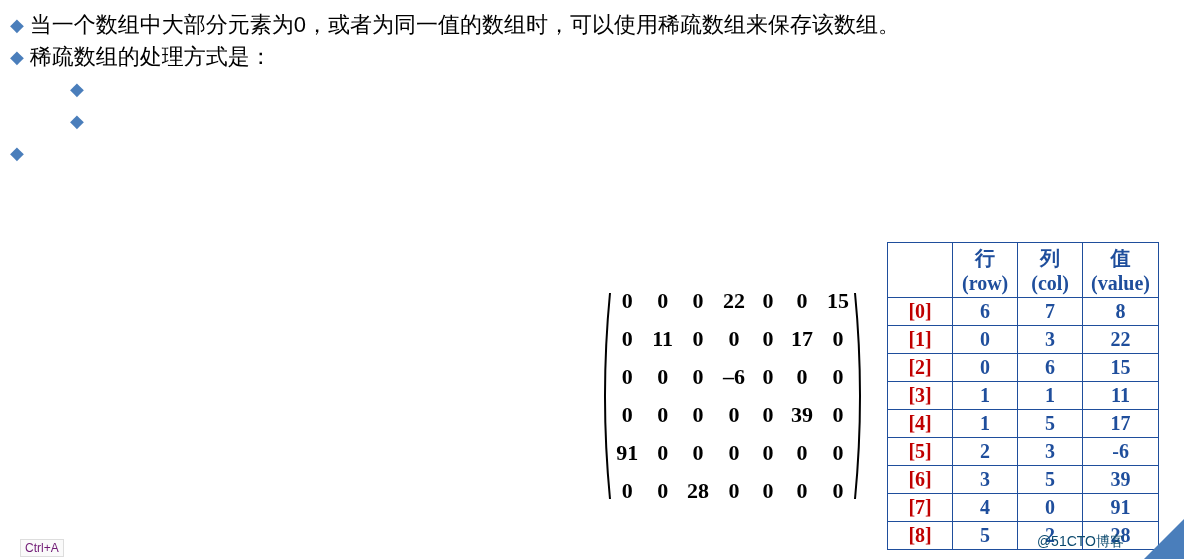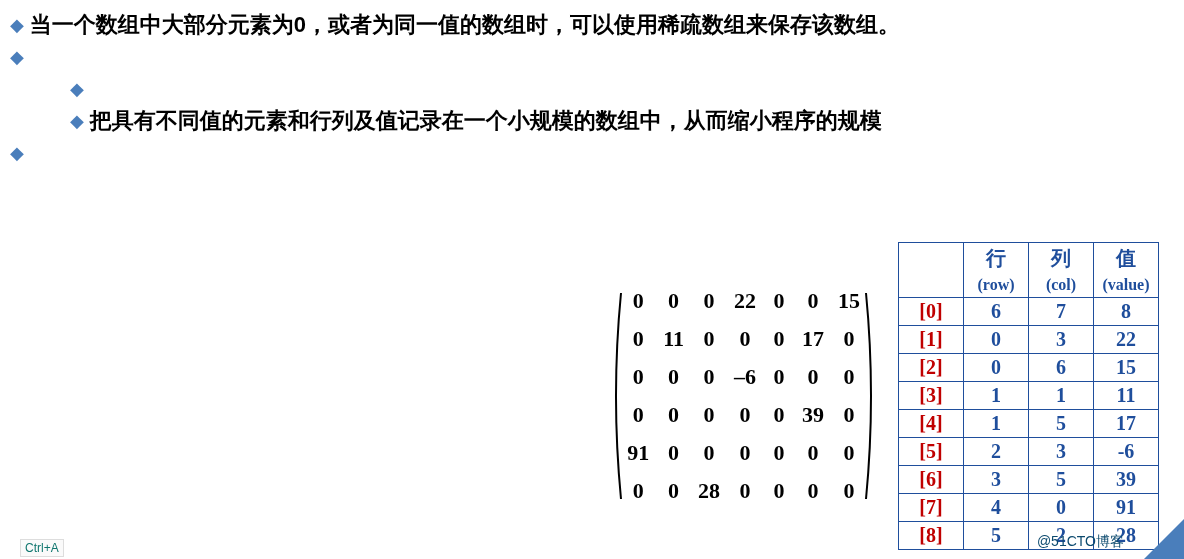--- a/index.html
+++ b/index.html
@@ -1,54 +1,54 @@
 <!DOCTYPE html>
 <html><head>
 <meta charset="utf-8">
 <style>
   html,body{margin:0;padding:0;width:1184px;height:559px;font-family:"Microsoft YaHei","SimSun",sans-serif;background:#fff;color:#000;overflow:hidden}
   .content{padding:8px 10px 0 10px}
   .bullet-line{display:flex;align-items:flex-start;margin:2px 0}
   .lvl1{margin-left:0}
   .lvl2{margin-left:60px}
   .diamond{color:#4a7ebb;font-size:18px;margin-right:6px;line-height:30px;flex-shrink:0}
-  .btxt{font-size:22px;font-weight:700;line-height:30px}
+  .btxt{font-size:22px;font-weight:400;line-height:30px}
   .figwrap{position:absolute;right:25px;top:242px;display:flex;align-items:center;gap:20px}
   .matrix{font-family:"Times New Roman",serif;font-size:22px;font-weight:700;display:flex;align-items:stretch}
   .paren{font-size:22px;display:flex;flex-direction:column;justify-content:center}
   .paren svg{height:210px;width:14px}
   .mbody{display:grid;grid-template-columns:repeat(7,auto);column-gap:14px;row-gap:12px;padding:6px 4px}
   .mbody span{text-align:center;min-width:18px}
   table.sparse{border-collapse:collapse;font-family:"Times New Roman",serif;font-size:20px;font-weight:700}
   table.sparse th,table.sparse td{border:1px solid #1f4e9c;padding:2px 8px;text-align:center;min-width:48px}
   table.sparse th{color:#1f4e9c;font-weight:700}
-  table.sparse th .sub{font-size:16px}
+  table.sparse th .sub{font-size:20px}
   table.sparse td.idx{color:#c00000}
   table.sparse td.v{color:#1f4e9c}
   .corner{position:absolute;right:0;bottom:0;width:0;height:0;border-left:40px solid transparent;border-bottom:40px solid #4a7ebb}
   .watermark{position:absolute;right:60px;bottom:8px;font-size:14px;color:#0c4a6e}
-  .ctrla{position:absolute;left:20px;bottom:2px;font-size:12px;color:#0f766e;border:1px solid #ddd;padding:1px 4px;background:#fafafa}
+  .ctrla{position:absolute;left:20px;bottom:2px;font-size:12px;color:#701a75;border:1px solid #ddd;padding:1px 4px;background:#fafafa}
 </style>
 </head>
 <body>
 
 <div class="content">
   <div class="bullet-line lvl1">
     <span class="diamond">◆</span>
     <span class="btxt">当一个数组中大部分元素为0，或者为同一值的数组时，可以使用稀疏数组来保存该数组。</span>
   </div>
   <div class="bullet-line lvl1">
     <span class="diamond">◆</span>
+    <span class="btxt">稀疏数组的处理方式是：</span>
   </div>
   <div class="bullet-line lvl2">
     <span class="diamond">◆</span>
   </div>
   <div class="bullet-line lvl2">
     <span class="diamond">◆</span>
-    <span class="btxt">把具有不同值的元素和行列及值记录在一个小规模的数组中，从而缩小程序的规模</span>
   </div>
   <div class="bullet-line lvl1">
     <span class="diamond">◆</span>
   </div>
 </div>
 
 <div class="figwrap">
   <div class="matrix">
     <div class="paren">
       <svg viewBox="0 0 14 210">

